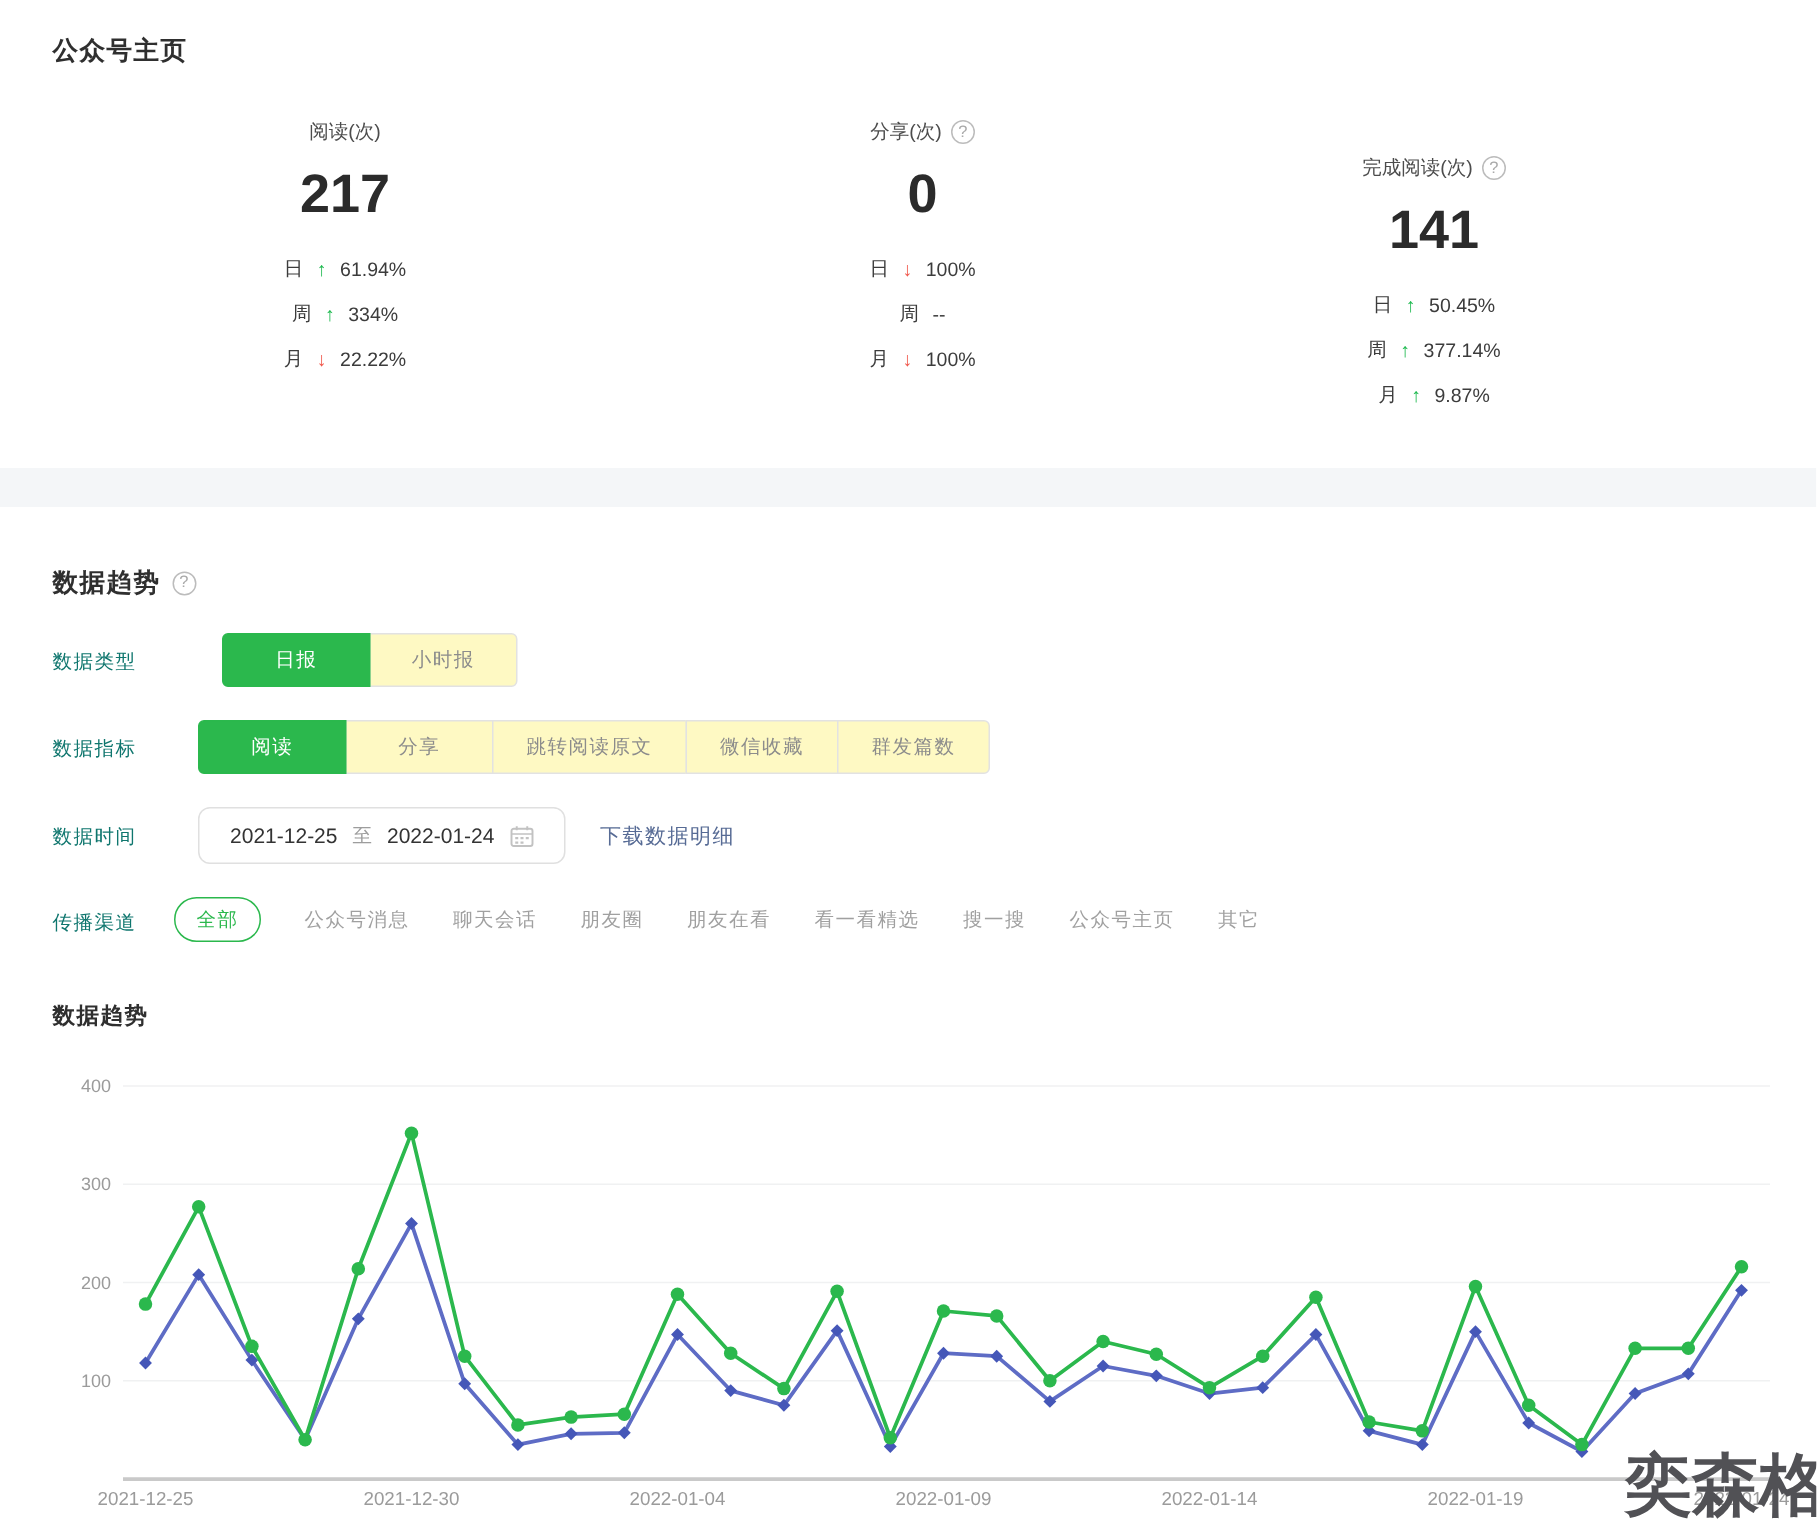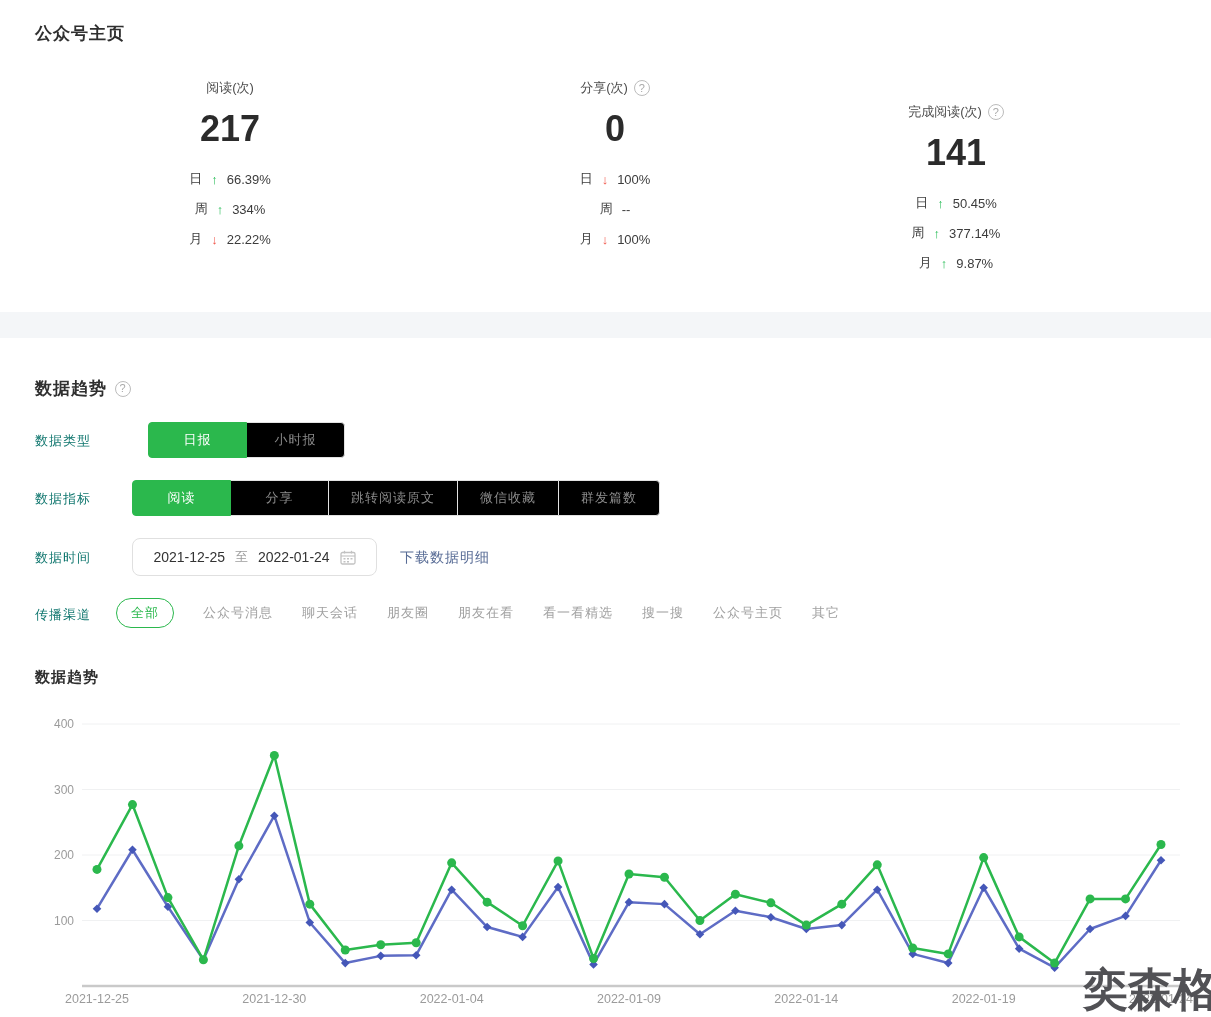--- a/index.html
+++ b/index.html
@@ -18,21 +18,21 @@
   .card .rows { margin-top:8px; }
   .card .stat-row { height:30px; display:flex; align-items:center; justify-content:center; gap:9px; font-size:13px; color:#3c3c3c; }
   .arrow-up { color:var(--up); font-weight:700; font-size:13px; }
   .arrow-down { color:var(--down); font-weight:700; font-size:13px; }
 
   .divider-band { position:absolute; left:0; top:312px; width:1211px; height:26px; background:#f4f6f8; }
 
   
   .filter-label { position:absolute; left:35px; font-size:13px; color:#0f766e; letter-spacing:1px;}
   .seg-group { position:absolute; left:132px; display:flex; }
-  .seg-btn { min-width:99px; height:36px; padding:0 22px; display:flex; align-items:center; justify-content:center; font-size:13px; background:#000000; border:1px solid #e2e2e2; color:#8c8c8c; margin-left:-1px; cursor:pointer; letter-spacing:1px;}
+  .seg-btn { min-width:99px; height:36px; padding:0 22px; display:flex; align-items:center; justify-content:center; font-size:13px; background:#fef9c3; border:1px solid #e2e2e2; color:#8c8c8c; margin-left:-1px; cursor:pointer; letter-spacing:1px;}
   .seg-btn:first-child { margin-left:0; border-radius:4px 0 0 4px; }
   .seg-btn:last-child { border-radius:0 4px 4px 0; }
   .seg-btn.selected { background:var(--accent); border-color:var(--accent); color:#fff; z-index:1; }
 
   .date-box { position:absolute; left:132px; top:538px; width:245px; height:38px; border:1px solid #e0e0e0; border-radius:8px; display:flex; align-items:center; justify-content:center; gap:10px; font-size:14px; color:#333; cursor:pointer; }
   .date-sep { color:#9d9d9d; font-size:13px; }
   .cal-icon { display:inline-block; width:16px; height:15px; position:relative; }
   .download-link { position:absolute; left:400px; top:549px; font-size:14px; color:#576b95; text-decoration:none; letter-spacing:1px; cursor:pointer;}
 
   .channels { position:absolute; left:116px; top:598px; display:flex; align-items:center; gap:29px; font-size:13px; }
@@ -55,21 +55,21 @@
   <div class="cards">
       <div class="card" style="left: 75px;">
         <div class="label-row">
           <span>阅读(次)</span>
         </div>
         <div class="value">217</div>
         <div class="rows">
           <div class="stat-row">
             <span>日</span>
             <span class="arrow-up">↑</span>
-            <span>66.39%</span>
+            <span>61.94%</span>
           </div>
           <div class="stat-row">
             <span>周</span>
             <span class="arrow-up">↑</span>
             <span>334%</span>
           </div>
           <div class="stat-row">
             <span>月</span>
             <span class="arrow-down">↓</span>
             <span>22.22%</span>

